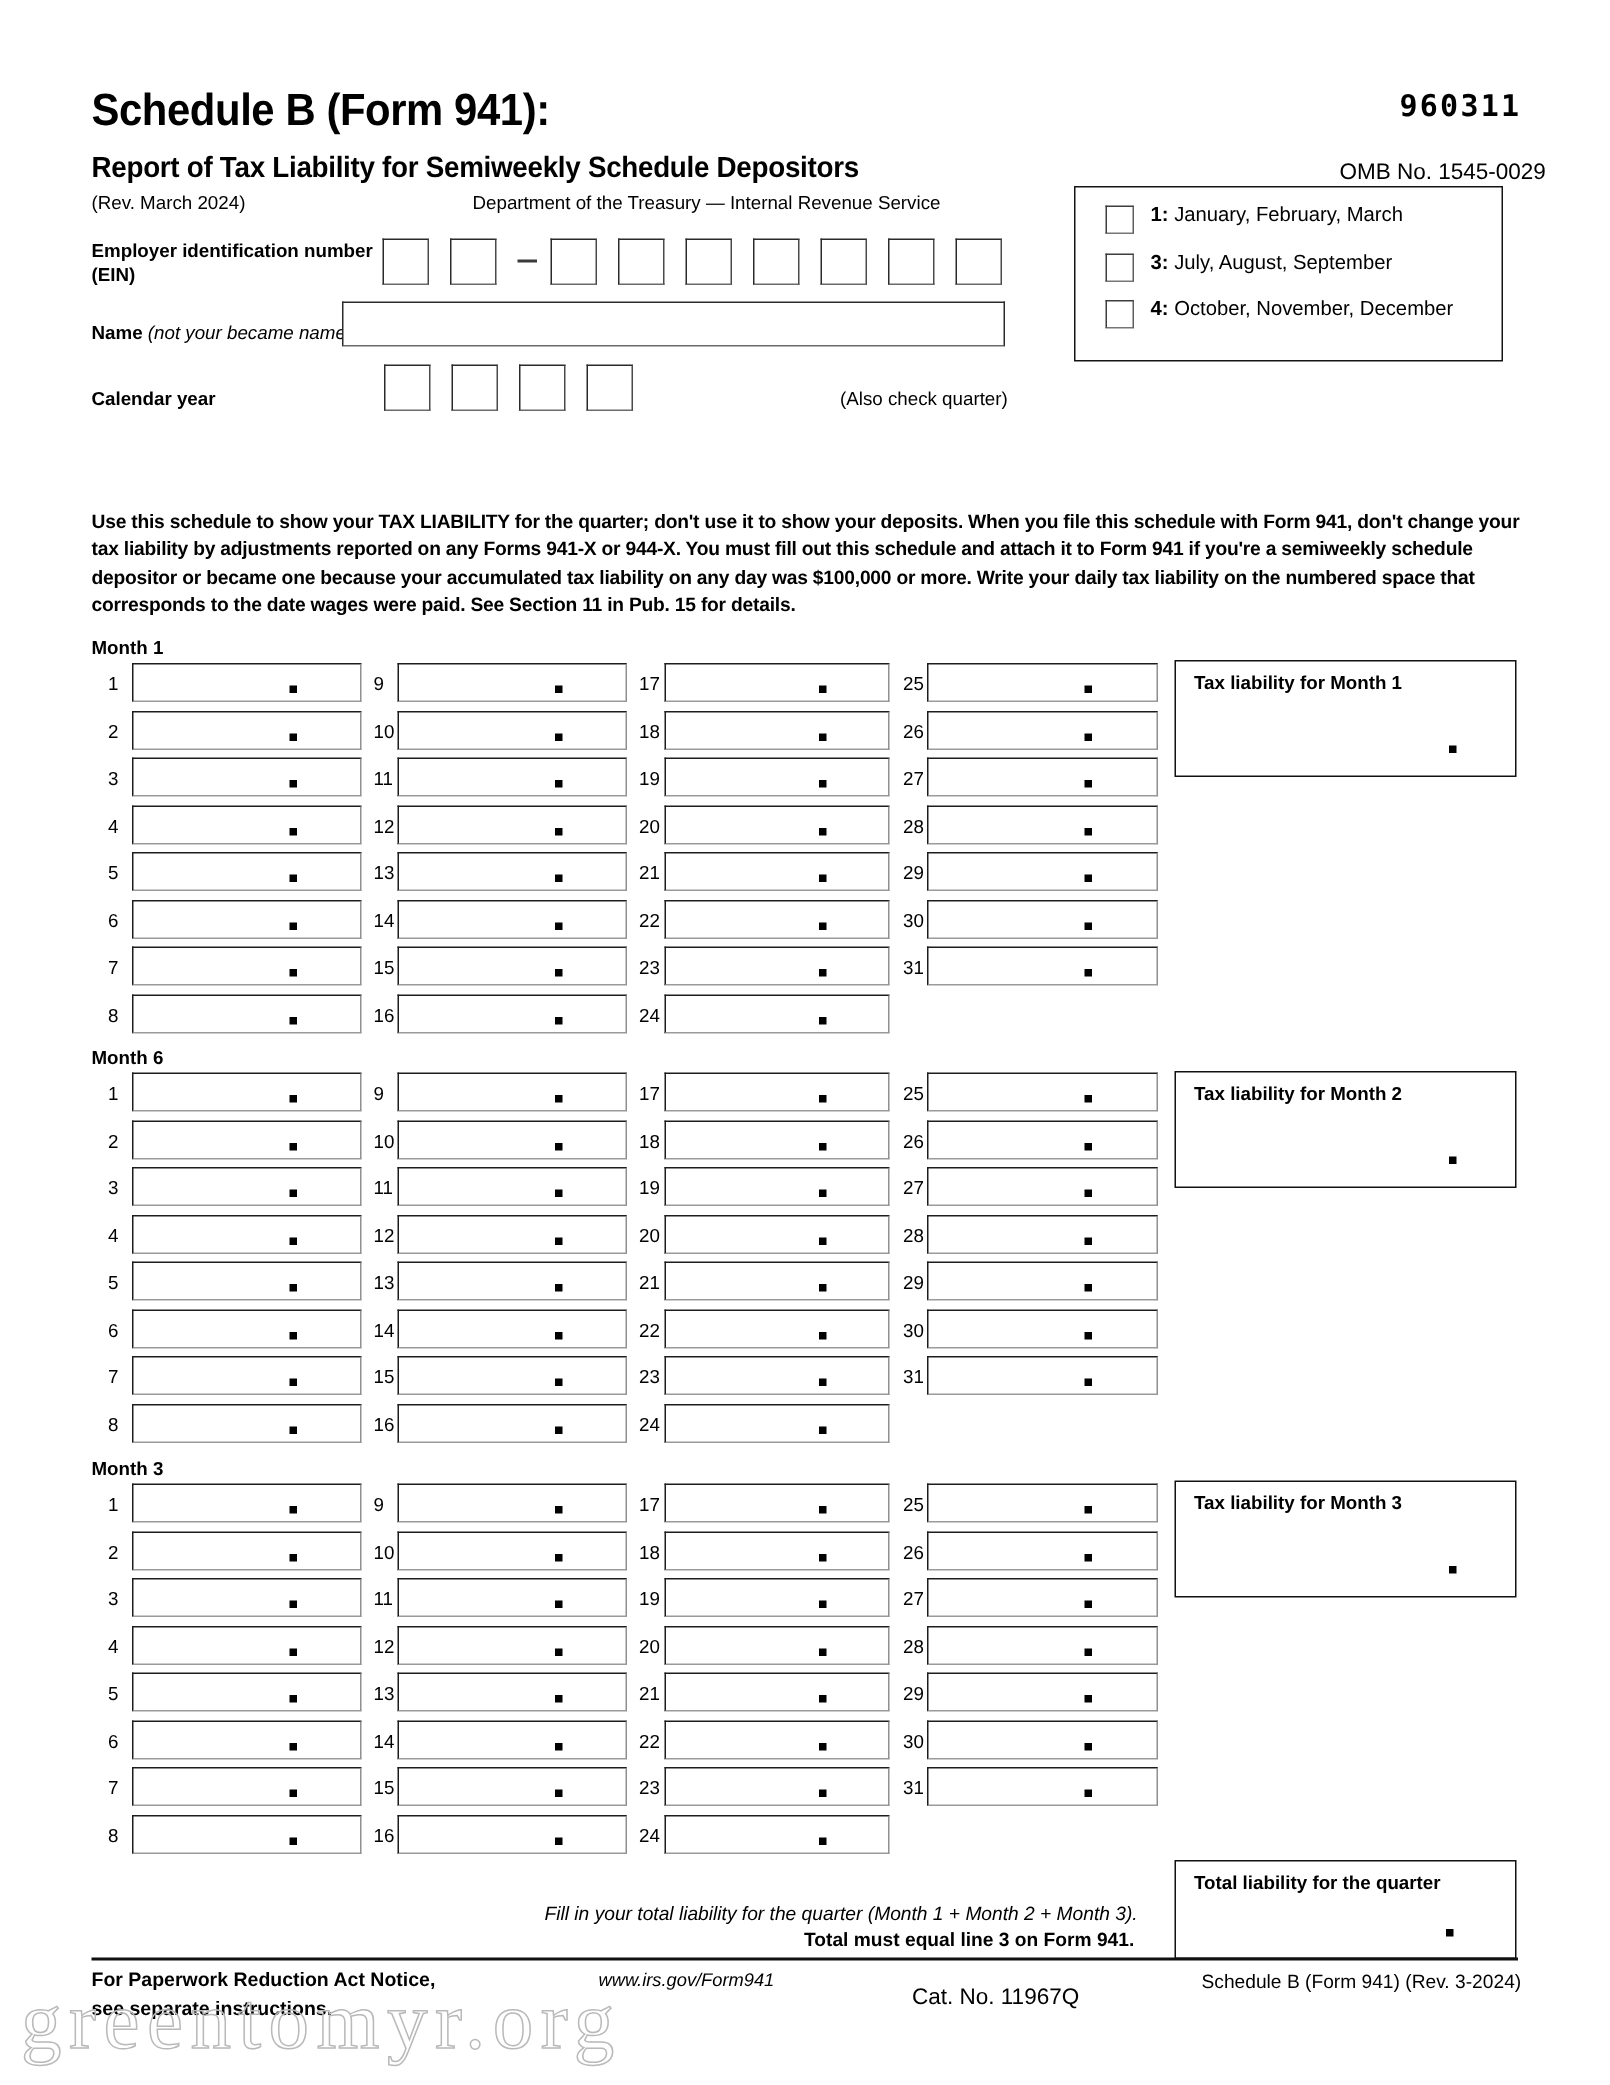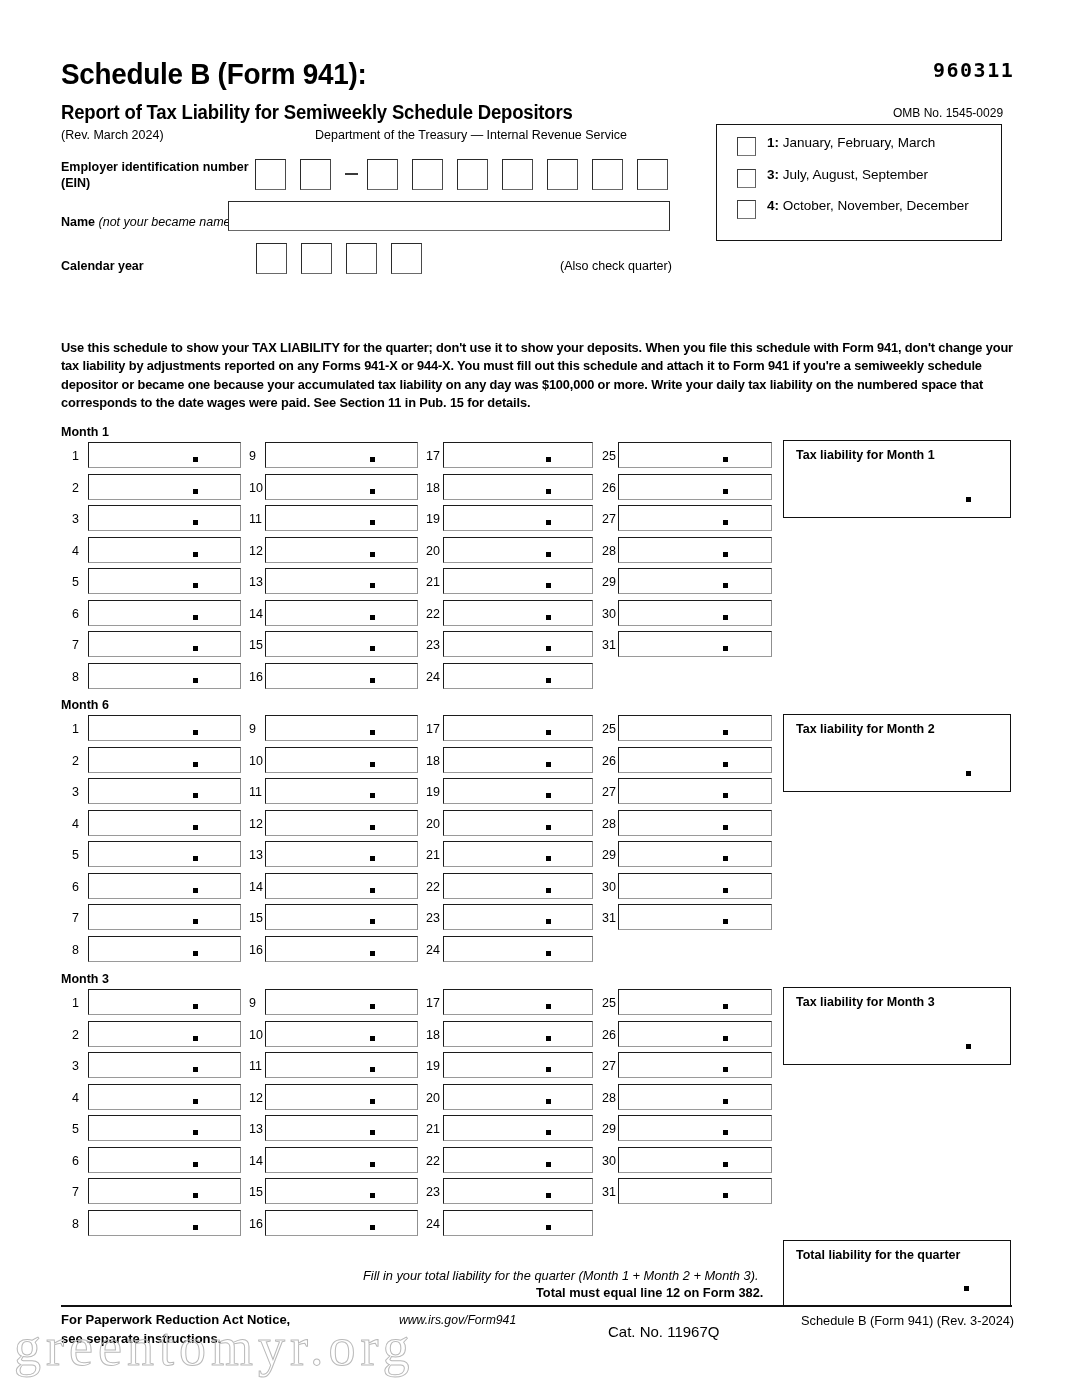--- a/index.html
+++ b/index.html
@@ -34,21 +34,21 @@
     font-size:19.5px;font-weight:bold;letter-spacing:-0.2px;
     transform:scaleX(0.95);transform-origin:left center;
   }
   .rev-date{position:absolute;left:61px;top:128px;font-size:12.5px;}
   .dept{position:absolute;left:315px;top:128px;font-size:12.5px;}
   .formnum{
     position:absolute;left:933px;top:58px;
     font-family:"DejaVu Sans Mono", monospace;
     font-size:20px;font-weight:bold;letter-spacing:1.5px;
   }
-  .omb{position:absolute;left:893px;top:106px;font-size:12px;}
+  .omb{position:absolute;left:893px;top:106px;font-size:15px;}
 
   
   .lbl-ein{position:absolute;left:61px;top:160px;font-size:12.5px;font-weight:bold;line-height:1.25;}
   .lbl-name{position:absolute;left:61px;top:215px;font-size:12.5px;font-weight:bold;}
   .lbl-name i{font-weight:normal;font-style:italic;}
   .lbl-year{position:absolute;left:61px;top:259px;font-size:12.5px;font-weight:bold;}
   .lbl-alsoq{position:absolute;left:560px;top:259px;font-size:12.5px;}
 
   .cellbox{
     position:absolute;width:31px;height:31px;background:#fff;
@@ -471,21 +471,21 @@
       <div class="gnum" style="left: 602px; top: 1185px;">31</div>
       <div class="gbox" style="left: 618px; top: 1178px; width: 154px;"></div>
       <div class="dp" style="left: 723px; top: 1193px;"></div>
       <div class="liab" style="top: 987px; height: 78px;">
         <span class="liab-lbl">Tax liability for Month 3</span>
         <div class="dp" style="left: 182px; top: 56px;"></div>
       </div>
     </div>
 
   <div class="tot1">Fill in your total liability for the quarter (Month 1 + Month 2 + Month 3).</div>
-  <div class="tot2">Total must equal line 12 on Form 382.</div>
+  <div class="tot2">Total must equal line 3 on Form 941.</div>
   <div class="liab" id="quarter-total-box" style="top: 1240px; height: 66px;">
     <span class="liab-lbl">Total liability for the quarter</span>
   <div class="dp" style="left: 180px; top: 45px;"></div>
     </div>
 
   <div class="hr" id="footer-rule" style="top: 1305px;"></div>
   <div class="f-left">
     <span>For Paperwork Reduction Act Notice,</span><br>
     <span>see separate instructions.</span>
   </div>

